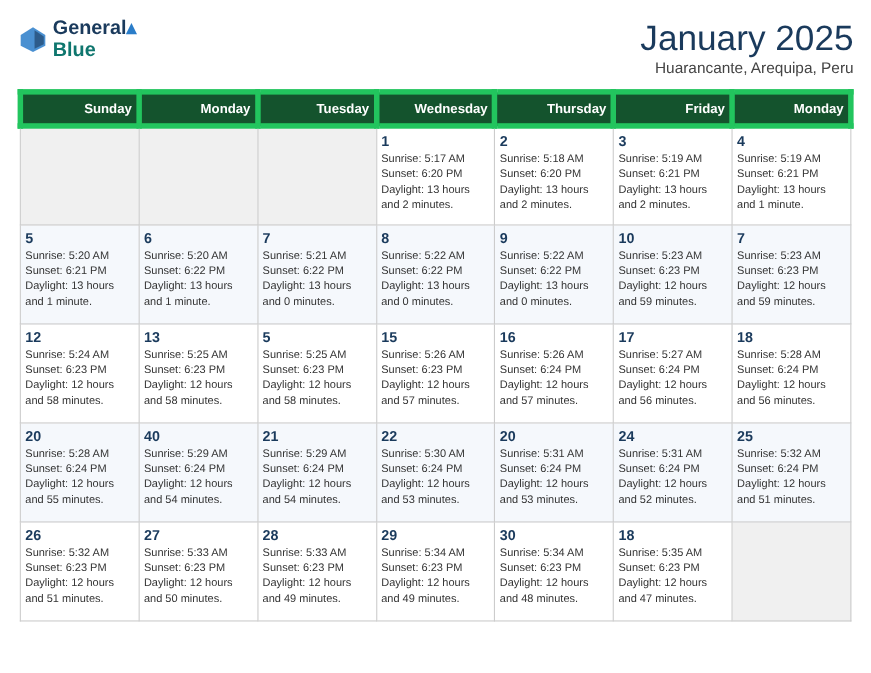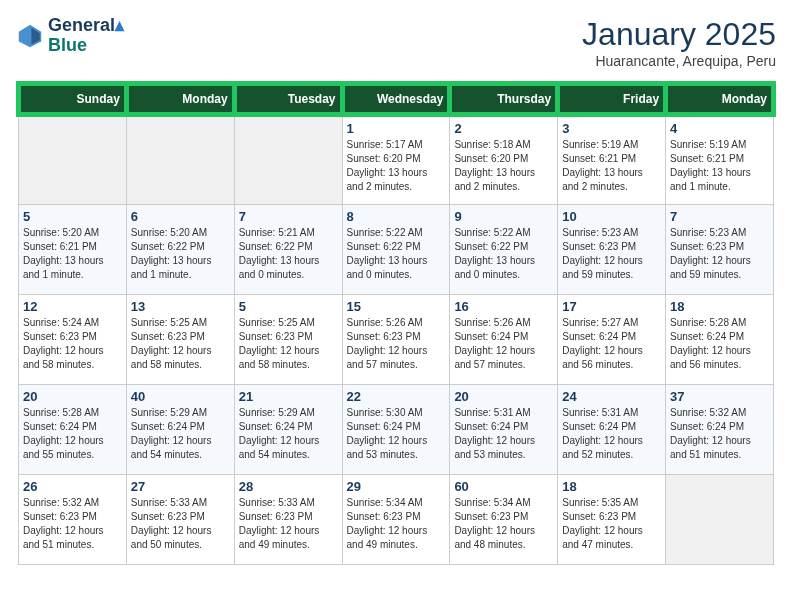--- a/index.html
+++ b/index.html
@@ -218,21 +218,21 @@
         </td>
         <td>
           <span class="day-num">20</span>
           <div class="day-info">Sunrise: 5:31 AM<br>Sunset: 6:24 PM<br>Daylight: 12 hours and 53 minutes.</div>
         </td>
         <td>
           <span class="day-num">24</span>
           <div class="day-info">Sunrise: 5:31 AM<br>Sunset: 6:24 PM<br>Daylight: 12 hours and 52 minutes.</div>
         </td>
         <td>
-          <span class="day-num">37</span>
+          <span class="day-num">25</span>
           <div class="day-info">Sunrise: 5:32 AM<br>Sunset: 6:24 PM<br>Daylight: 12 hours and 51 minutes.</div>
         </td>
       </tr>
       <tr>
         <td>
           <span class="day-num">26</span>
           <div class="day-info">Sunrise: 5:32 AM<br>Sunset: 6:23 PM<br>Daylight: 12 hours and 51 minutes.</div>
         </td>
         <td>
           <span class="day-num">27</span>
@@ -240,21 +240,21 @@
         </td>
         <td>
           <span class="day-num">28</span>
           <div class="day-info">Sunrise: 5:33 AM<br>Sunset: 6:23 PM<br>Daylight: 12 hours and 49 minutes.</div>
         </td>
         <td>
           <span class="day-num">29</span>
           <div class="day-info">Sunrise: 5:34 AM<br>Sunset: 6:23 PM<br>Daylight: 12 hours and 49 minutes.</div>
         </td>
         <td>
-          <span class="day-num">60</span>
+          <span class="day-num">30</span>
           <div class="day-info">Sunrise: 5:34 AM<br>Sunset: 6:23 PM<br>Daylight: 12 hours and 48 minutes.</div>
         </td>
         <td>
           <span class="day-num">18</span>
           <div class="day-info">Sunrise: 5:35 AM<br>Sunset: 6:23 PM<br>Daylight: 12 hours and 47 minutes.</div>
         </td>
         <td class="empty"></td>
       </tr>
     </tbody>
 </table>

